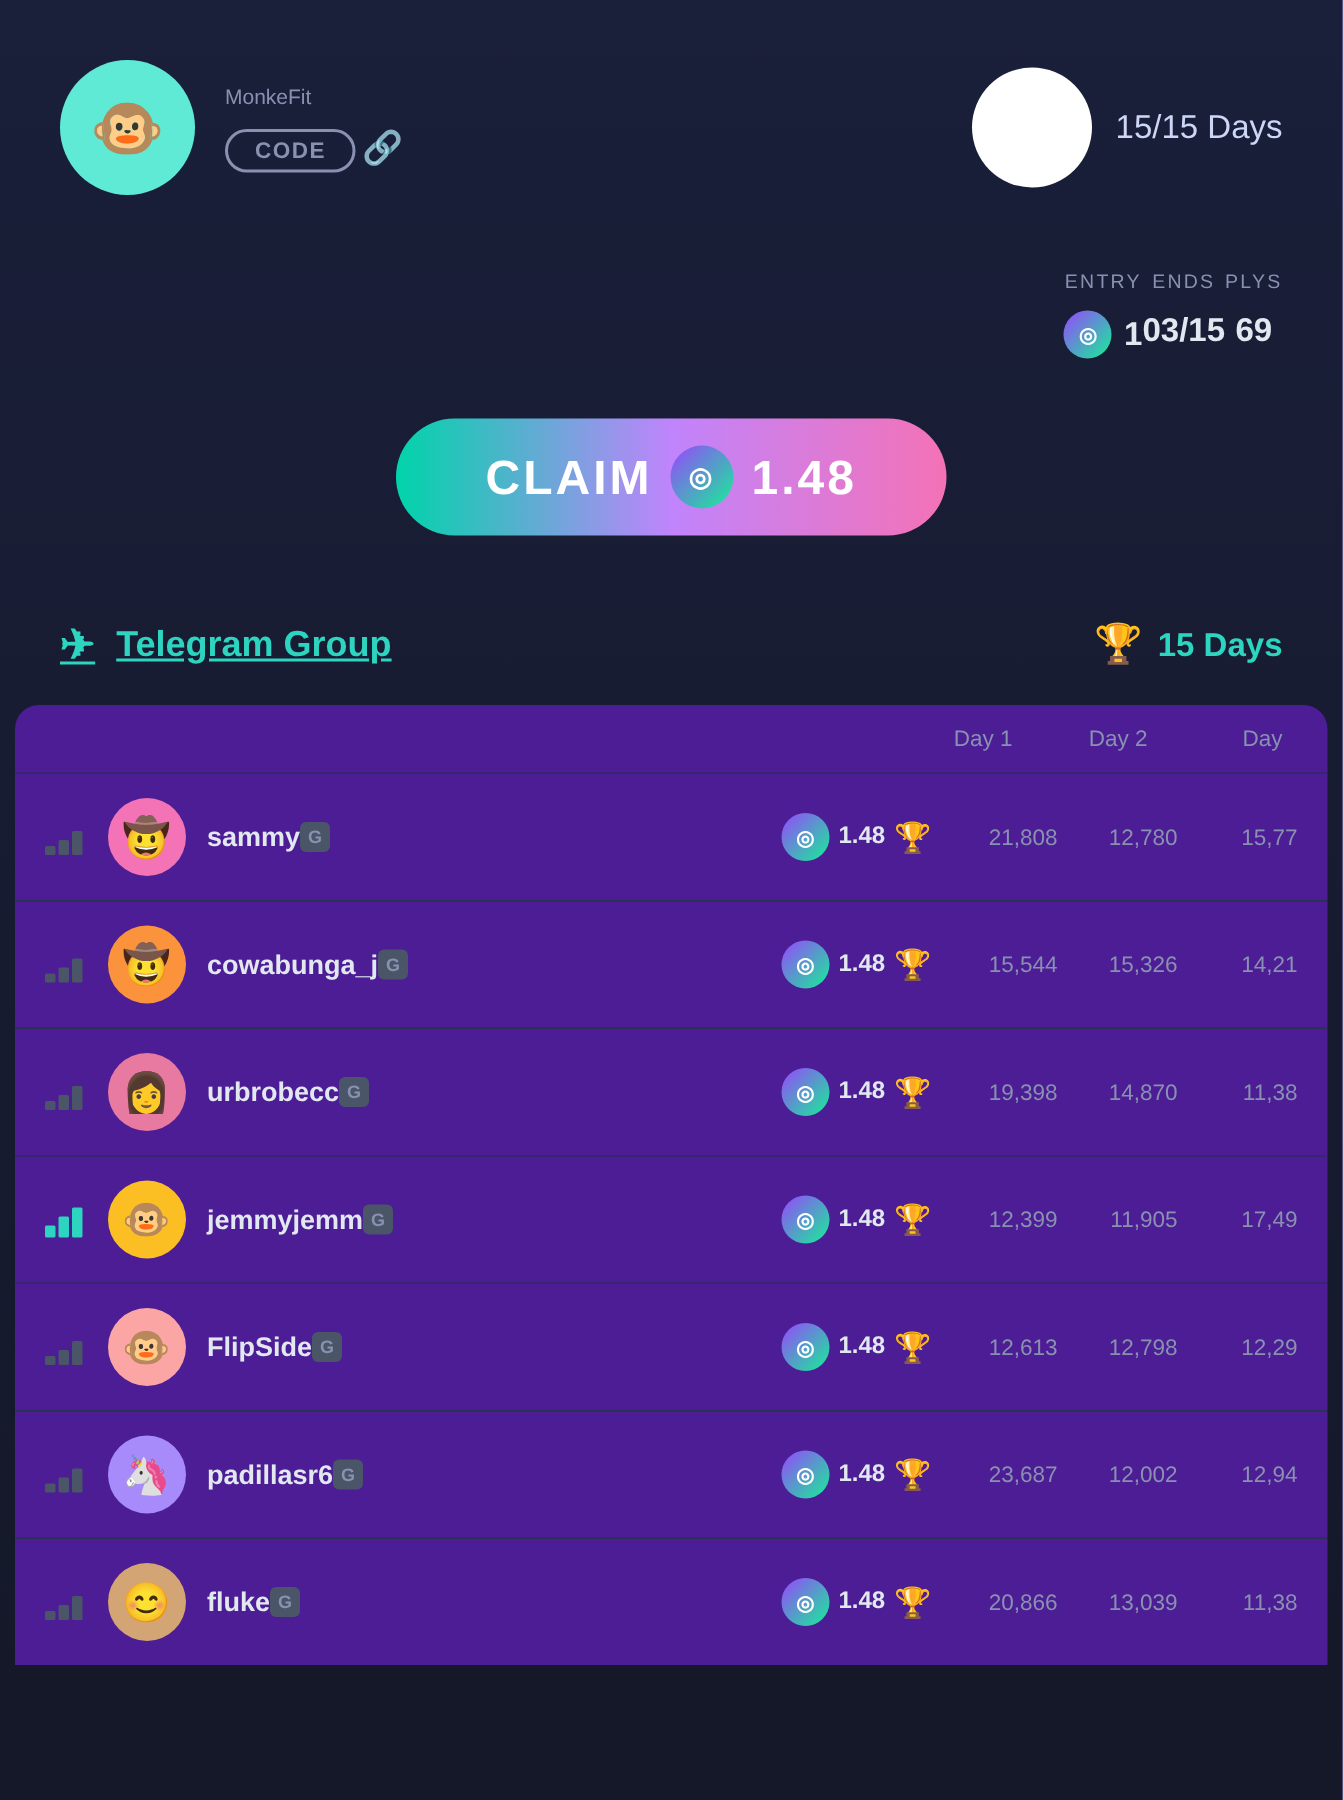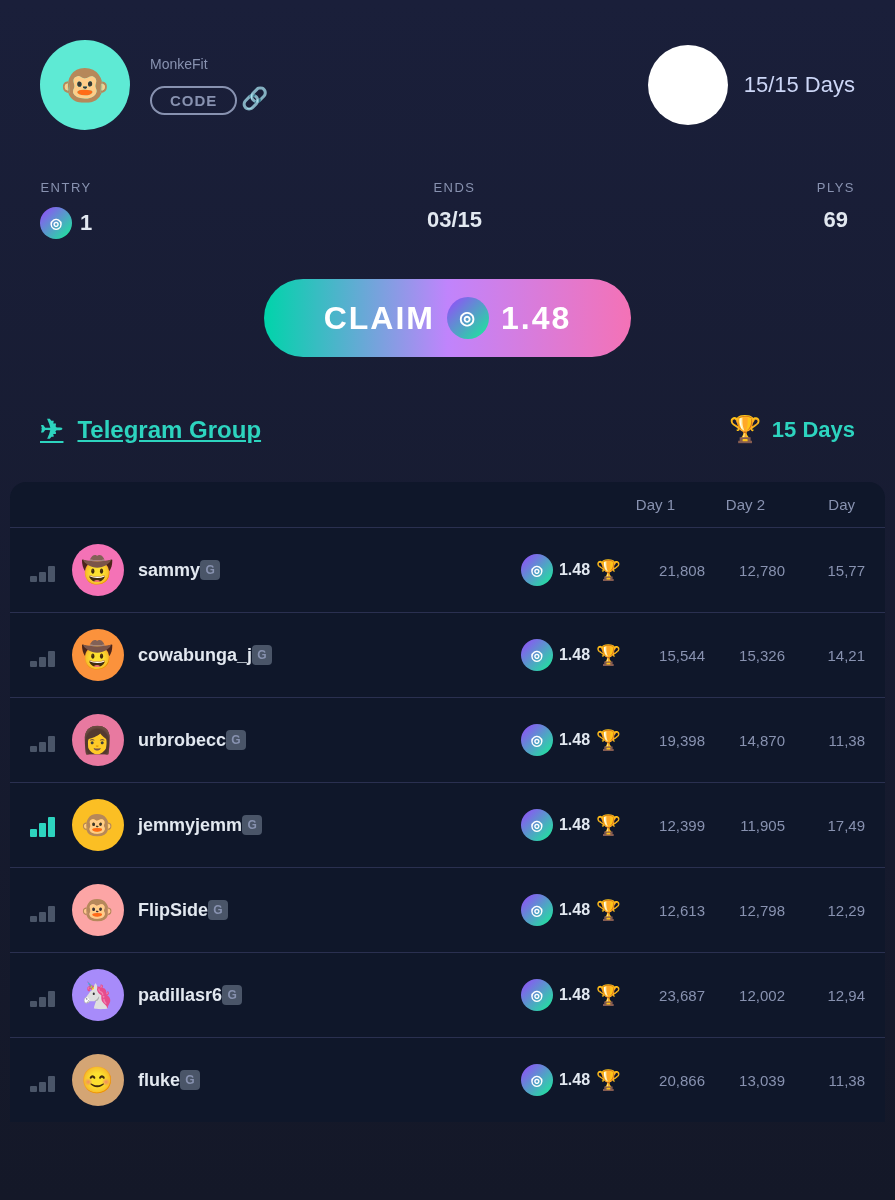--- a/index.html
+++ b/index.html
@@ -112,21 +112,21 @@
     .days-text {
       font-size: 22px;
       color: #ccd6f6;
       font-weight: 500;
       white-space: nowrap;
     }
 
     
     .stats-section {
       display: flex;
-      justify-content: space-between;
+      justify-content: flex-end;
       padding: 20px 40px 30px 40px;
     }
     .stat-item {
       display: flex;
       flex-direction: column;
       align-items: center;
       gap: 12px;
     }
     .stat-label {
       font-size: 13px;
@@ -222,22 +222,22 @@
       color: #2dd4bf;
       font-size: 22px;
       font-weight: 600;
     }
     .trophy-icon {
       font-size: 26px;
     }
 
     
     .leaderboard {
-      background: #0f172a;
-      margin: 16px 10px;
+      background: #4c1d95;
+      margin: 4px 10px;
       border-radius: 16px 16px 0 0;
       overflow: hidden;
     }
     .leaderboard-header {
       display: flex;
       align-items: center;
       padding: 14px 20px;
       border-bottom: 1px solid #2a3050;
     }
     .lb-spacer {

